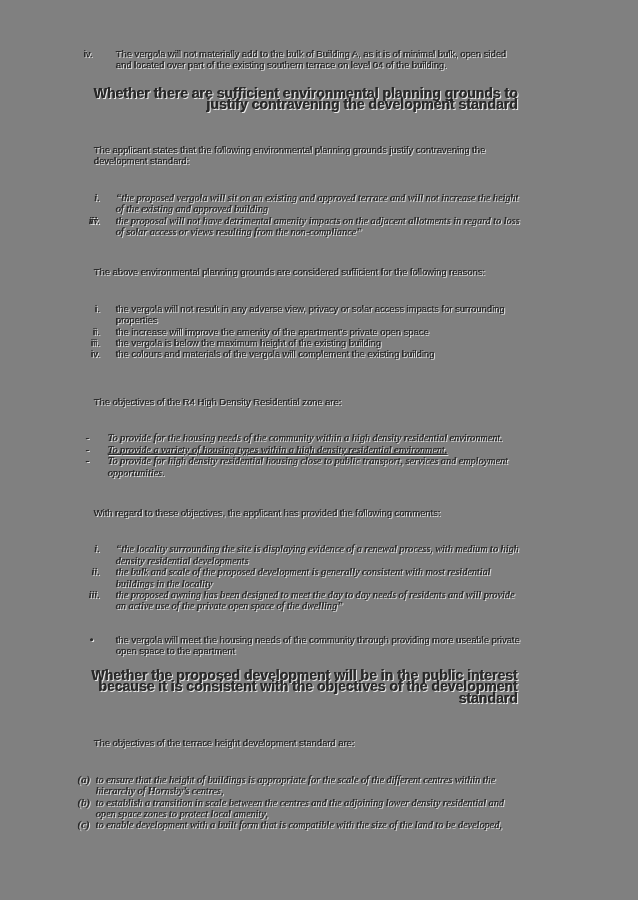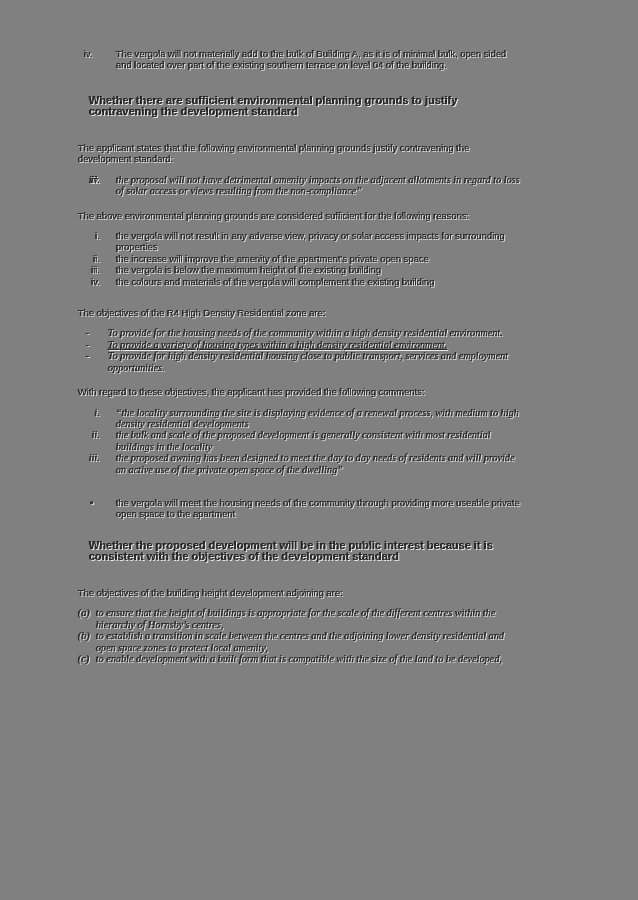--- a/index.html
+++ b/index.html
@@ -16,25 +16,26 @@
     padding: 48px 42px 0 78px;
     font-size: 9.4px;
     line-height: 11.4px;
   }
   .embossed {
     color: #2a2a2a;
     text-shadow: 1px 1px 0 #e8e8e8, -0.5px -0.5px 0 #1a1a1a;
   }
   .heading {
     font-weight: bold;
-    font-size: 11px;
+    font-size: 14px;
     line-height: 11.6px;
-    margin: 11px;
+    margin: 4px;
+    text-align: right;
   }
-  .para { margin: 0; }
+  .para { margin: 16px; }
   .gap-s { height: 9px; }
   .gap-m { height: 13px; }
   .gap-l { height: 20px; }
   ol.roman, ol.alpha, ul.dash, ul.bullet {
     list-style: none; margin: 0; padding: 0;
   }
   .li {
     position: relative;
     padding-left: 38px;
     margin: 0;
@@ -66,20 +67,21 @@
   <div class="gap-m"></div>
 
   <p class="heading embossed">Whether there are sufficient environmental planning grounds to justify contravening the development standard</p>
   <div class="gap-m"></div>
   <p class="para embossed">The applicant states that the following environmental planning grounds justify contravening the development standard:</p>
   <div class="gap-s"></div>
 
   <ol class="roman">
     <li class="li italic embossed">
       <span class="marker">i.</span>
+      <span>“the proposed vergola will sit on an existing and approved terrace and will not increase the height of the existing and approved building</span>
     </li>
     <li class="li italic embossed">
       <span class="marker">ii.</span>
     </li>
     <li class="li italic embossed">
       <span class="marker">iii.</span>
     </li>
     <li class="li italic embossed">
       <span class="marker">iv.</span>
       <span>the proposal will not have detrimental amenity impacts on the adjacent allotments in regard to loss of solar access or views resulting from the non-compliance”</span>
@@ -157,21 +159,21 @@
   <ul class="bullet">
     <li class="li embossed">
       <span class="marker">•</span>
       <span>the vergola will meet the housing needs of the community through providing more useable private open space to the apartment</span>
     </li>
   </ul>
 
   <div class="gap-s"></div>
   <p class="heading embossed">Whether the proposed development will be in the public interest because it is consistent with the objectives of the development standard</p>
   <div class="gap-m"></div>
-  <p class="para embossed">The objectives of the building height development adjoining are:</p>
+  <p class="para embossed">The objectives of the terrace height development standard are:</p>
   <div class="gap-s"></div>
 
   <ol class="alpha">
     <li class="li italic embossed">
       <span class="marker">(a)</span>
       <span>to ensure that the height of buildings is appropriate for the scale of the different centres within the hierarchy of Hornsby’s centres,</span>
     </li>
     <li class="li italic embossed">
       <span class="marker">(b)</span>
       <span>to establish a transition in scale between the centres and the adjoining lower density residential and open space zones to protect local amenity,</span>

